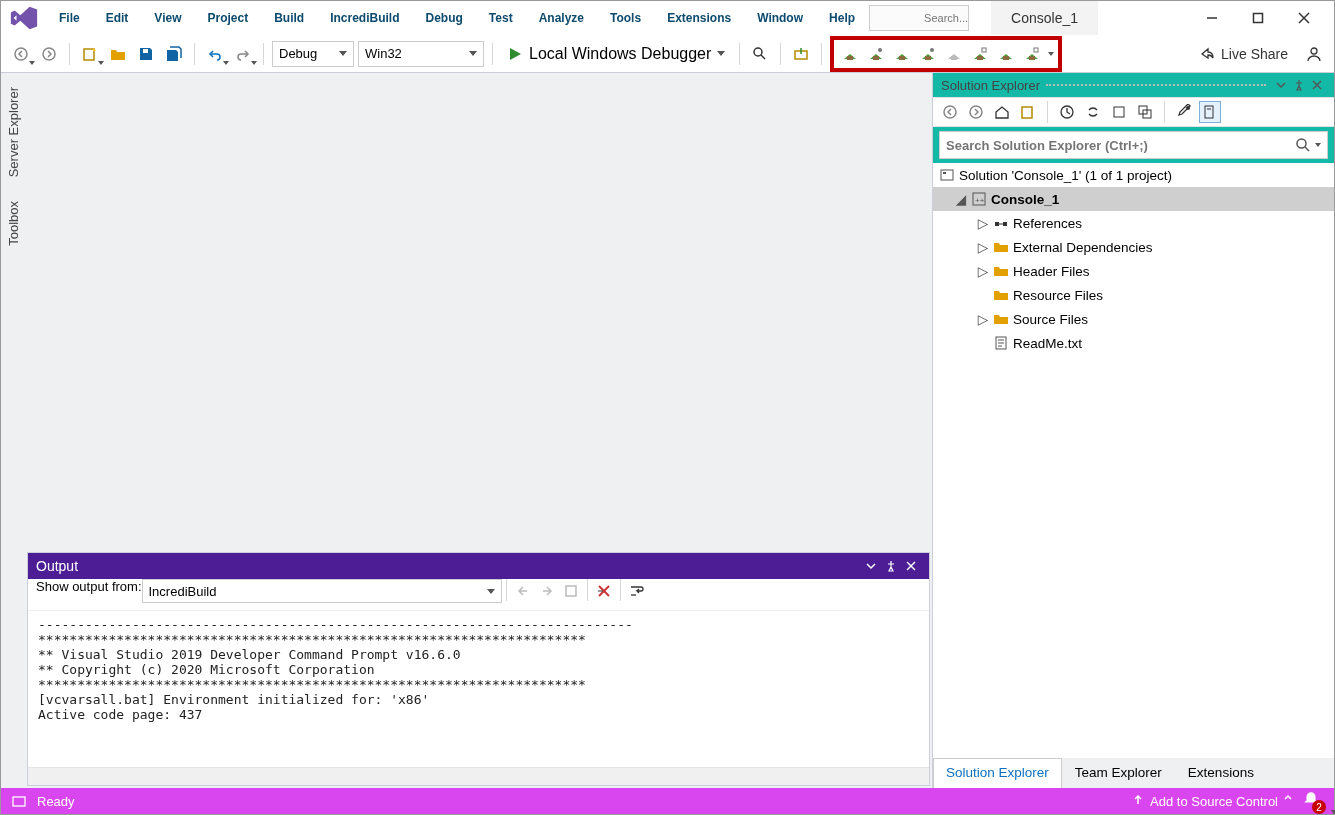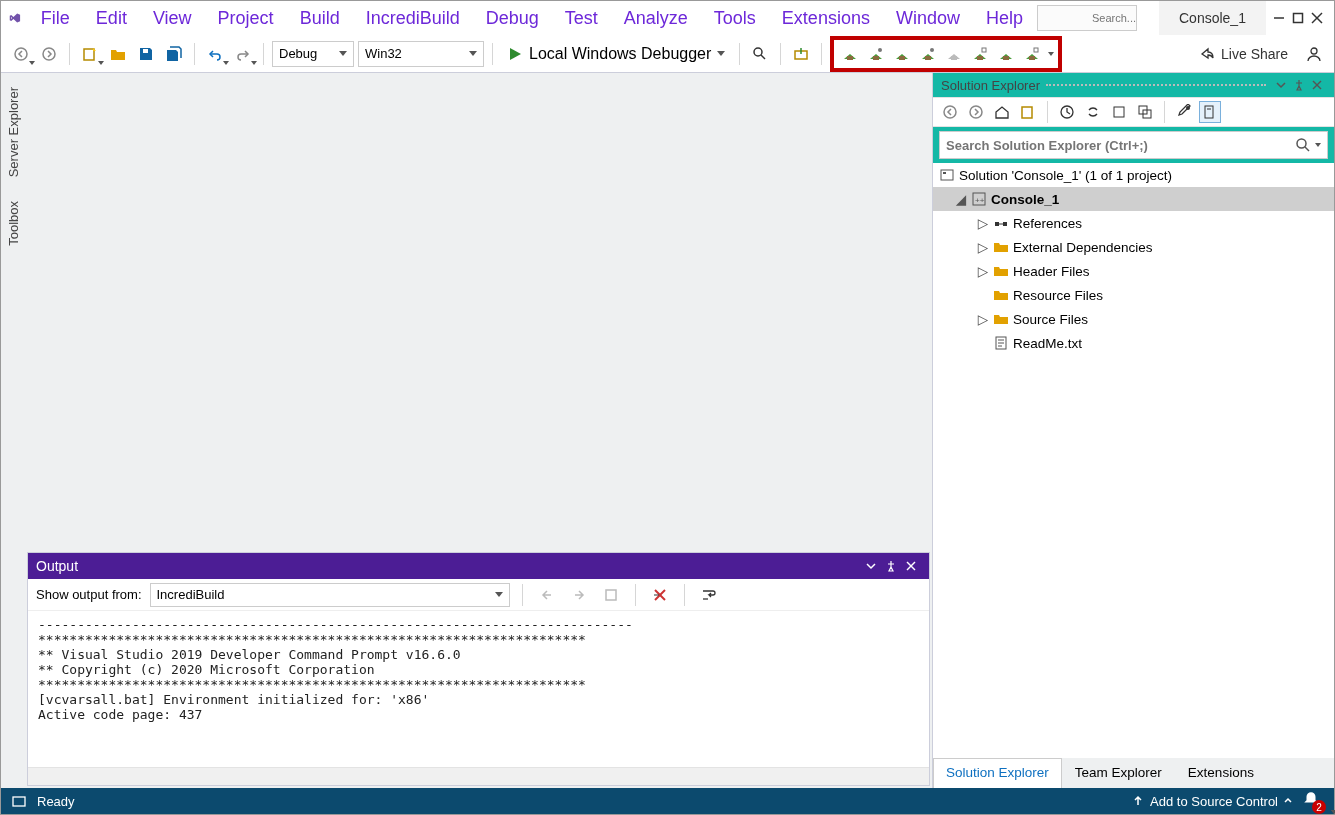--- a/index.html
+++ b/index.html
@@ -2,21 +2,21 @@
 <html><head>
 <meta charset="utf-8">
 <style>
 * { box-sizing: border-box; margin: 0; padding: 0; font-family: "Segoe UI", Arial, sans-serif; }
 html, body { width: 1335px; height: 815px; overflow: hidden; background: #fff; }
 .window { display: flex; flex-direction: column; width: 100%; height: 100%; border: 1px solid #999; }
 
 
 .menubar { display: flex; align-items: center; height: 34px; background: #fff; padding: 0 8px; gap: 2px; }
 .vs-logo { width: 30px; height: 30px; margin-right: 6px; }
-.menu-item { padding: 6px 12px; font-size: 18px; color: #6d28d9; cursor: default; }
+.menu-item { padding: 6px 12px; font-size: 12px; color: #0c4a6e; cursor: default; font-weight: bold; }
 .menu-spacer { flex: 1; }
 .search-box { display: flex; align-items: center; border: 1px solid #ccc; background: #fbfbfb; height: 26px; width: 100px; padding: 0 6px; font-size: 13px; color: #777; }
 .search-box input { border: none; outline: none; background: transparent; width: 60px; font-size: 11px; margin-left: 48px; }
 .projname-tab { display: flex; align-items: center; padding: 0 20px; height: 34px; margin-left: 20px; font-size: 14px; color: #333; background: #f3f3f3; }
 .win-btn { width: 44px; height: 30px; display: flex; align-items: center; justify-content: center; color: #333; }
 .win-btn svg { width: 12px; height: 12px; }
 
 
 .toolbar { display: flex; align-items: center; height: 38px; background: #fff; border-bottom: 1px solid #cccedb; padding: 0 8px; gap: 4px; }
 .tb-sep { width: 1px; height: 22px; background: #d6d6d6; margin: 0 4px; }
@@ -35,21 +35,21 @@
 .sidebar-left { width: 24px; background: #eef0f1; display: flex; flex-direction: column; align-items: center; padding-top: 8px; gap: 12px; }
 .vtab { writing-mode: vertical-rl; font-size: 13px; color: #444; padding: 6px 2px; transform: rotate(180deg); }
 
 .center { flex: 1; display: flex; flex-direction: column; background: #eef0f1; min-width: 0; }
 .editor-area { flex: 1; background: #eef0f1; }
 
 .output-pane { display: flex; flex-direction: column; border: 1px solid #cccedb; margin: 2px; background: #fff; height: 234px; }
 .pane-titlebar { display: flex; align-items: center; height: 26px; background: #4c1d95; color: #fff; padding: 0 8px; font-size: 14px; }
 .pane-titlebar .spacer { flex: 1; }
 .pane-titlebar .pbtn { width: 20px; height: 20px; display: flex; align-items: center; justify-content: center; }
-.output-toolbar { display: flex; align-items: center; height: 32px; padding: 0 8px; gap: 8px; font-size: 13px; border-bottom: 1px solid #eee; }
+.output-toolbar { display: flex; align-items: flex-start; height: 32px; padding: 0 8px; font-size: 13px; border-bottom: 1px solid #eee; }
 .out-sel { flex: 0 0 auto; display: flex; align-items: center; border: 1px solid #ccc; height: 24px; width: 360px; padding: 0 6px; }
 .out-sel .caret { margin-left: auto; width: 0; height: 0; border-left: 4px solid transparent; border-right: 4px solid transparent; border-top: 5px solid #555; }
 .out-text { flex: 1; overflow: auto; font-family: Consolas, monospace; font-size: 13px; padding: 6px 10px; color: #222; white-space: pre; }
 .out-scroll-h { height: 18px; background: #f0f0f0; border-top: 1px solid #e3e3e3; }
 
 
 .right-panel { width: 402px; background: #14b8a6; display: flex; flex-direction: column; border-left: 1px solid #cccedb; }
 .rp-title { display: flex; align-items: center; height: 24px; padding: 0 8px; font-size: 13px; color: #444; }
 .rp-title .dots { flex: 1; border-top: 2px dotted #bbb; margin: 0 6px; height: 0; }
 .rp-title .pbtn { width: 18px; height: 18px; display: flex; align-items: center; justify-content: center; color: #555; }
@@ -62,21 +62,21 @@
 .tree-row.sel { background: #cfcfcf; }
 .tree-row .exp { width: 12px; height: 12px; display: flex; align-items: center; justify-content: center; color: #555; }
 .tree-row .icon { width: 16px; height: 16px; }
 .indent-1 { padding-left: 22px; }
 .indent-2 { padding-left: 44px; }
 .tabsbar { display: flex; align-items: stretch; height: 30px; background: #eef0f1; margin-top: auto; }
 .tabsbar .tab { padding: 6px 12px; font-size: 13.5px; border: 1px solid transparent; }
 .tabsbar .tab.active { color: #0e70c0; background: #fff; border: 1px solid #ccc; border-bottom: none; }
 
 
-.statusbar { height: 26px; background: #0c4a6e; color: #fff; display: flex; align-items: center; padding: 0 10px; font-size: 13px; gap: 10px; }
+.statusbar { height: 26px; background: #d946ef; color: #fff; display: flex; align-items: center; padding: 0 10px; font-size: 13px; gap: 10px; }
 .statusbar .sp { flex: 1; }
 .notif-badge { position: relative; width: 22px; height: 22px; }
 .notif-badge .count { position: absolute; bottom: -2px; right: -2px; background: #c90000; color: #fff; border-radius: 50%; width: 14px; height: 14px; font-size: 10px; display: flex; align-items: center; justify-content: center; }
 
 
 .ico16 { width: 16px; height: 16px; }
 .bold { font-weight: 600; }
 .grey { color: #999; }
 </style>
 </head>
@@ -524,21 +524,21 @@
       </div>
     </div>
   </div>
 
   <div class="statusbar">
     <svg width="16" height="16" viewBox="0 0 16 16">
         <rect x="2" y="4" width="12" height="9" fill="none" stroke="#fff" stroke-width="1.3"></rect>
       </svg>
     <span>Ready</span>
     <span class="sp"></span>
-    <div style="display:flex;align-items:center;gap:6px">
+    <div style="display:flex;gap:6px">
       <svg width="12" height="12" viewBox="0 0 12 12">
           <path d="M6 10V2M3 5l3-3 3 3" fill="none" stroke="#fff" stroke-width="1.5"></path>
         </svg>
       <span>Add to Source Control</span>
       <svg width="8" height="8" viewBox="0 0 8 8">
           <path d="M1 5l3-3 3 3" fill="none" stroke="#fff" stroke-width="1.5"></path>
         </svg>
     </div>
     <div class="notif-badge">
       <svg width="18" height="18" viewBox="0 0 16 16">

